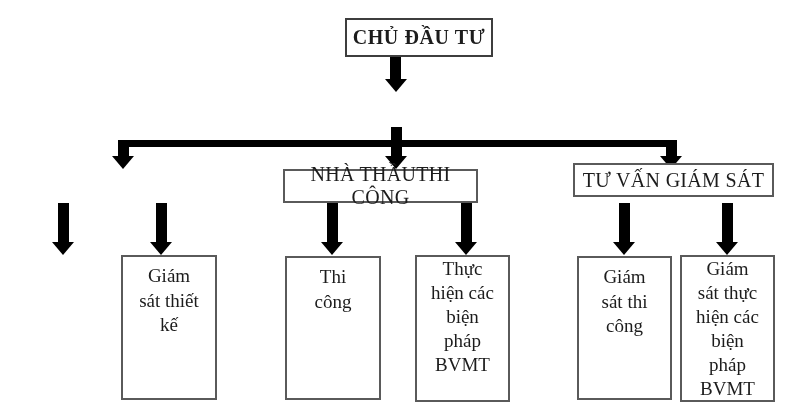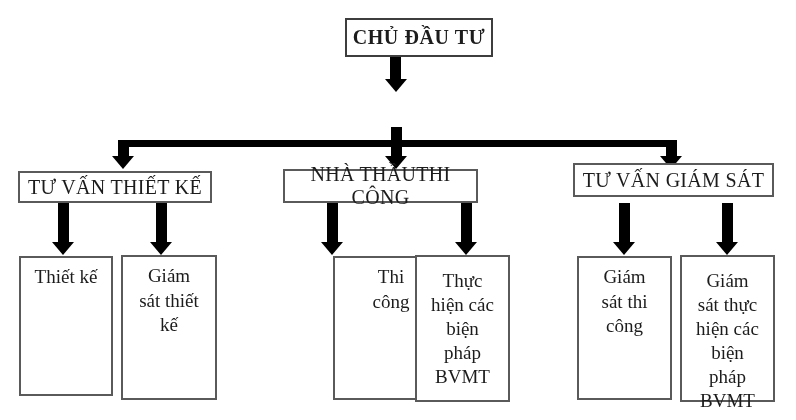--- a/index.html
+++ b/index.html
@@ -48,24 +48,24 @@
   .b1 { left: 18px;  top: 171px; width: 194px; height: 32px; }
   .b2 { left: 283px; top: 169px; width: 195px; height: 34px; }
   .b3 { left: 573px; top: 163px; width: 201px; height: 34px; }
   .leaf {
     font-size: 19px;
     line-height: 1.3;
     align-items: flex-start;
     padding-top: 7px;
     border-color: #5a5a5a;
   }
-  .leaf.dense { padding-top: 12px; line-height: 1.26; }
+  .leaf.dense { padding-top: 0; line-height: 1.26; }
   .l1 { left: 19px;  top: 256px; width: 94px; height: 140px; }
   .l2 { left: 121px; top: 255px; width: 96px; height: 145px; }
-  .l3 { left: 285px; top: 256px; width: 116px; height: 144px; margin-left: 48px; }
+  .l3 { left: 285px; top: 256px; width: 96px; height: 144px; }
   .l4 { left: 415px; top: 255px; width: 95px; height: 147px; }
   .l5 { left: 577px; top: 256px; width: 95px; height: 144px; }
   .l6 { left: 680px; top: 255px; width: 95px; height: 147px; }
 
   .stem {
     position: absolute;
     background: #000000;
   }
   .head {
     position: absolute;
@@ -132,35 +132,29 @@
   <div class="stem stem-a5"></div>
   <div class="head head-a5"></div>
   <div class="stem stem-a6"></div>
   <div class="head head-a6"></div>
 
   <div class="box lvl1">
     <span class="label">CHỦ ĐẦU TƯ</span>
   </div>
 
 
-  <div class="box lvl3 b1">
-    <span class="label">TƯ VẤN THIẾT KẾ</span>
-  </div>
 
   <div class="box lvl3 b2">
     <span class="label">NHÀ THẦUTHI CÔNG</span>
   </div>
 
   <div class="box lvl3 b3">
     <span class="label">TƯ VẤN GIÁM SÁT</span>
   </div>
 
-  <div class="box leaf l1">
-    <span class="label">Thiết kế</span>
-  </div>
 
   <div class="box leaf l2">
     <span class="label">Giám
 sát thiết
 kế</span>
   </div>
 
   <div class="box leaf l3">
     <span class="label">Thi
 công</span>

